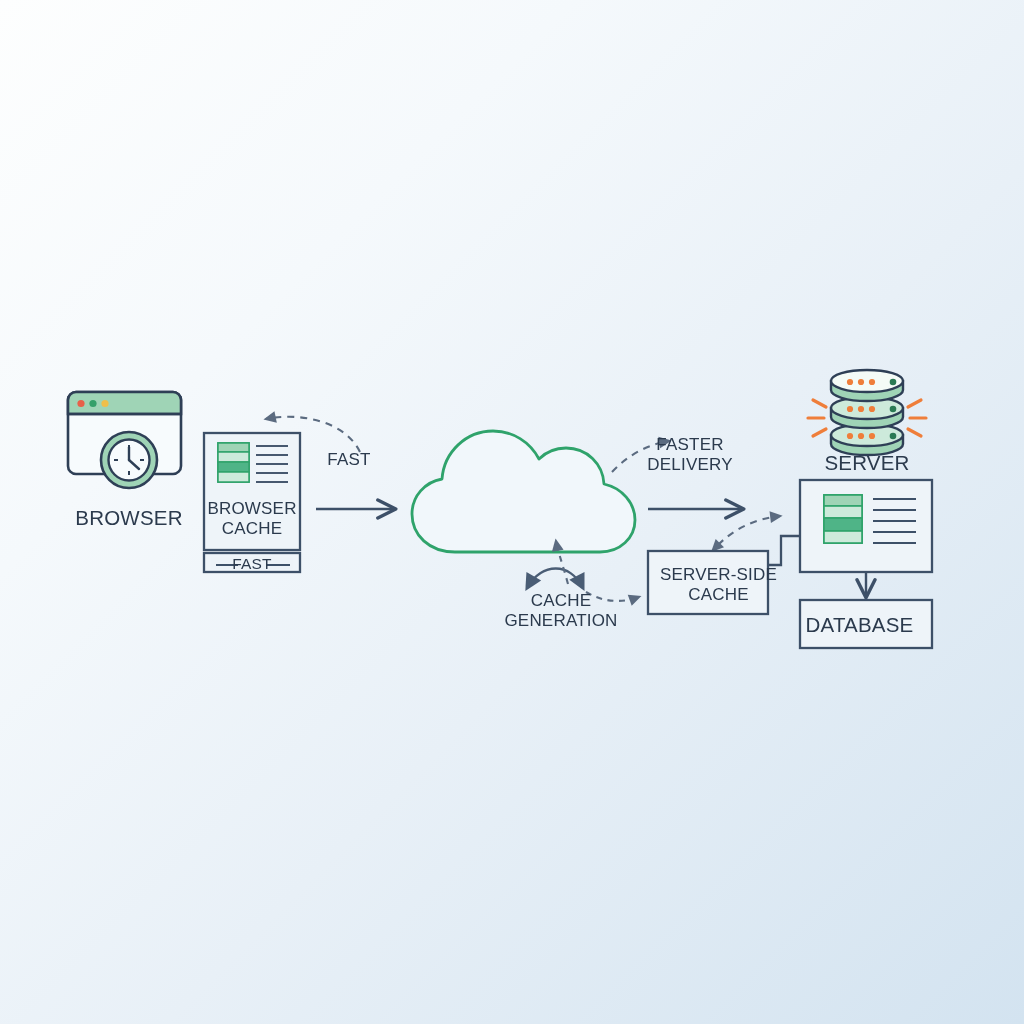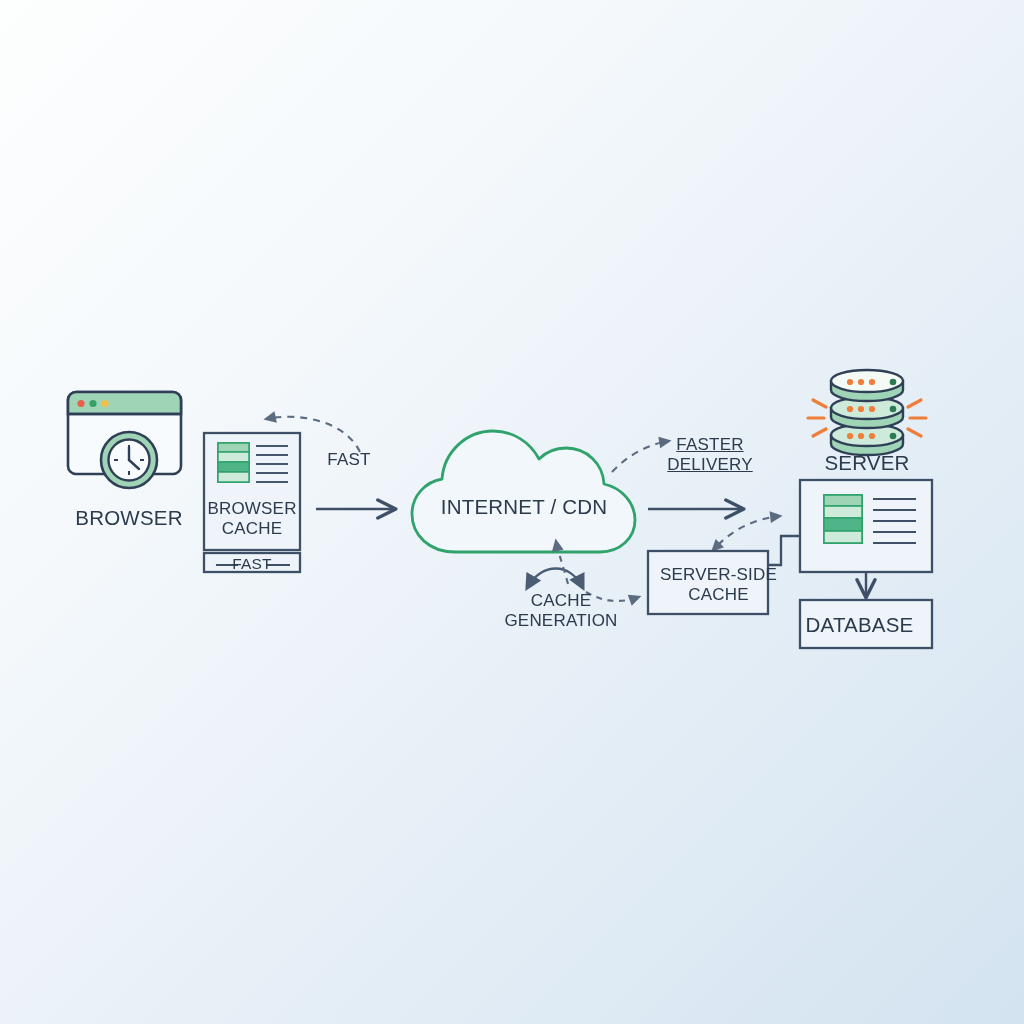--- a/index.html
+++ b/index.html
@@ -163,23 +163,22 @@
 
   <div class="lbl lbl-lg" style="left:49px;top:506px;width:160px;">BROWSER</div>
 
   <div class="lbl lbl-md" style="left:204px;top:499px;width:96px;">BROWSER
 CACHE</div>
 
   <div class="lbl lbl-sm" style="left:204px;top:555px;width:96px;">FAST</div>
 
   <div class="lbl lbl-md" style="left:312px;top:450px;width:74px;">FAST</div>
 
-  <div class="lbl lbl-lg" style="left:434px;top:495px;width:180px;">INTERNET / CDN</div>
 
-  <div class="lbl lbl-md" style="left:661px;top:435px;width:98px;text-decoration:underline;">FASTER
+  <div class="lbl lbl-md" style="left:641px;top:435px;width:98px;">FASTER
 DELIVERY</div>
 
   <div class="lbl lbl-md" style="left:490px;top:591px;width:142px;">CACHE
 GENERATION</div>
 
   <div class="lbl lbl-md" style="left:648px;top:565px;width:141px;">SERVER-SIDE
 CACHE</div>
 
   <div class="lbl lbl-lg" style="left:787px;top:451px;width:160px;">SERVER</div>
 

